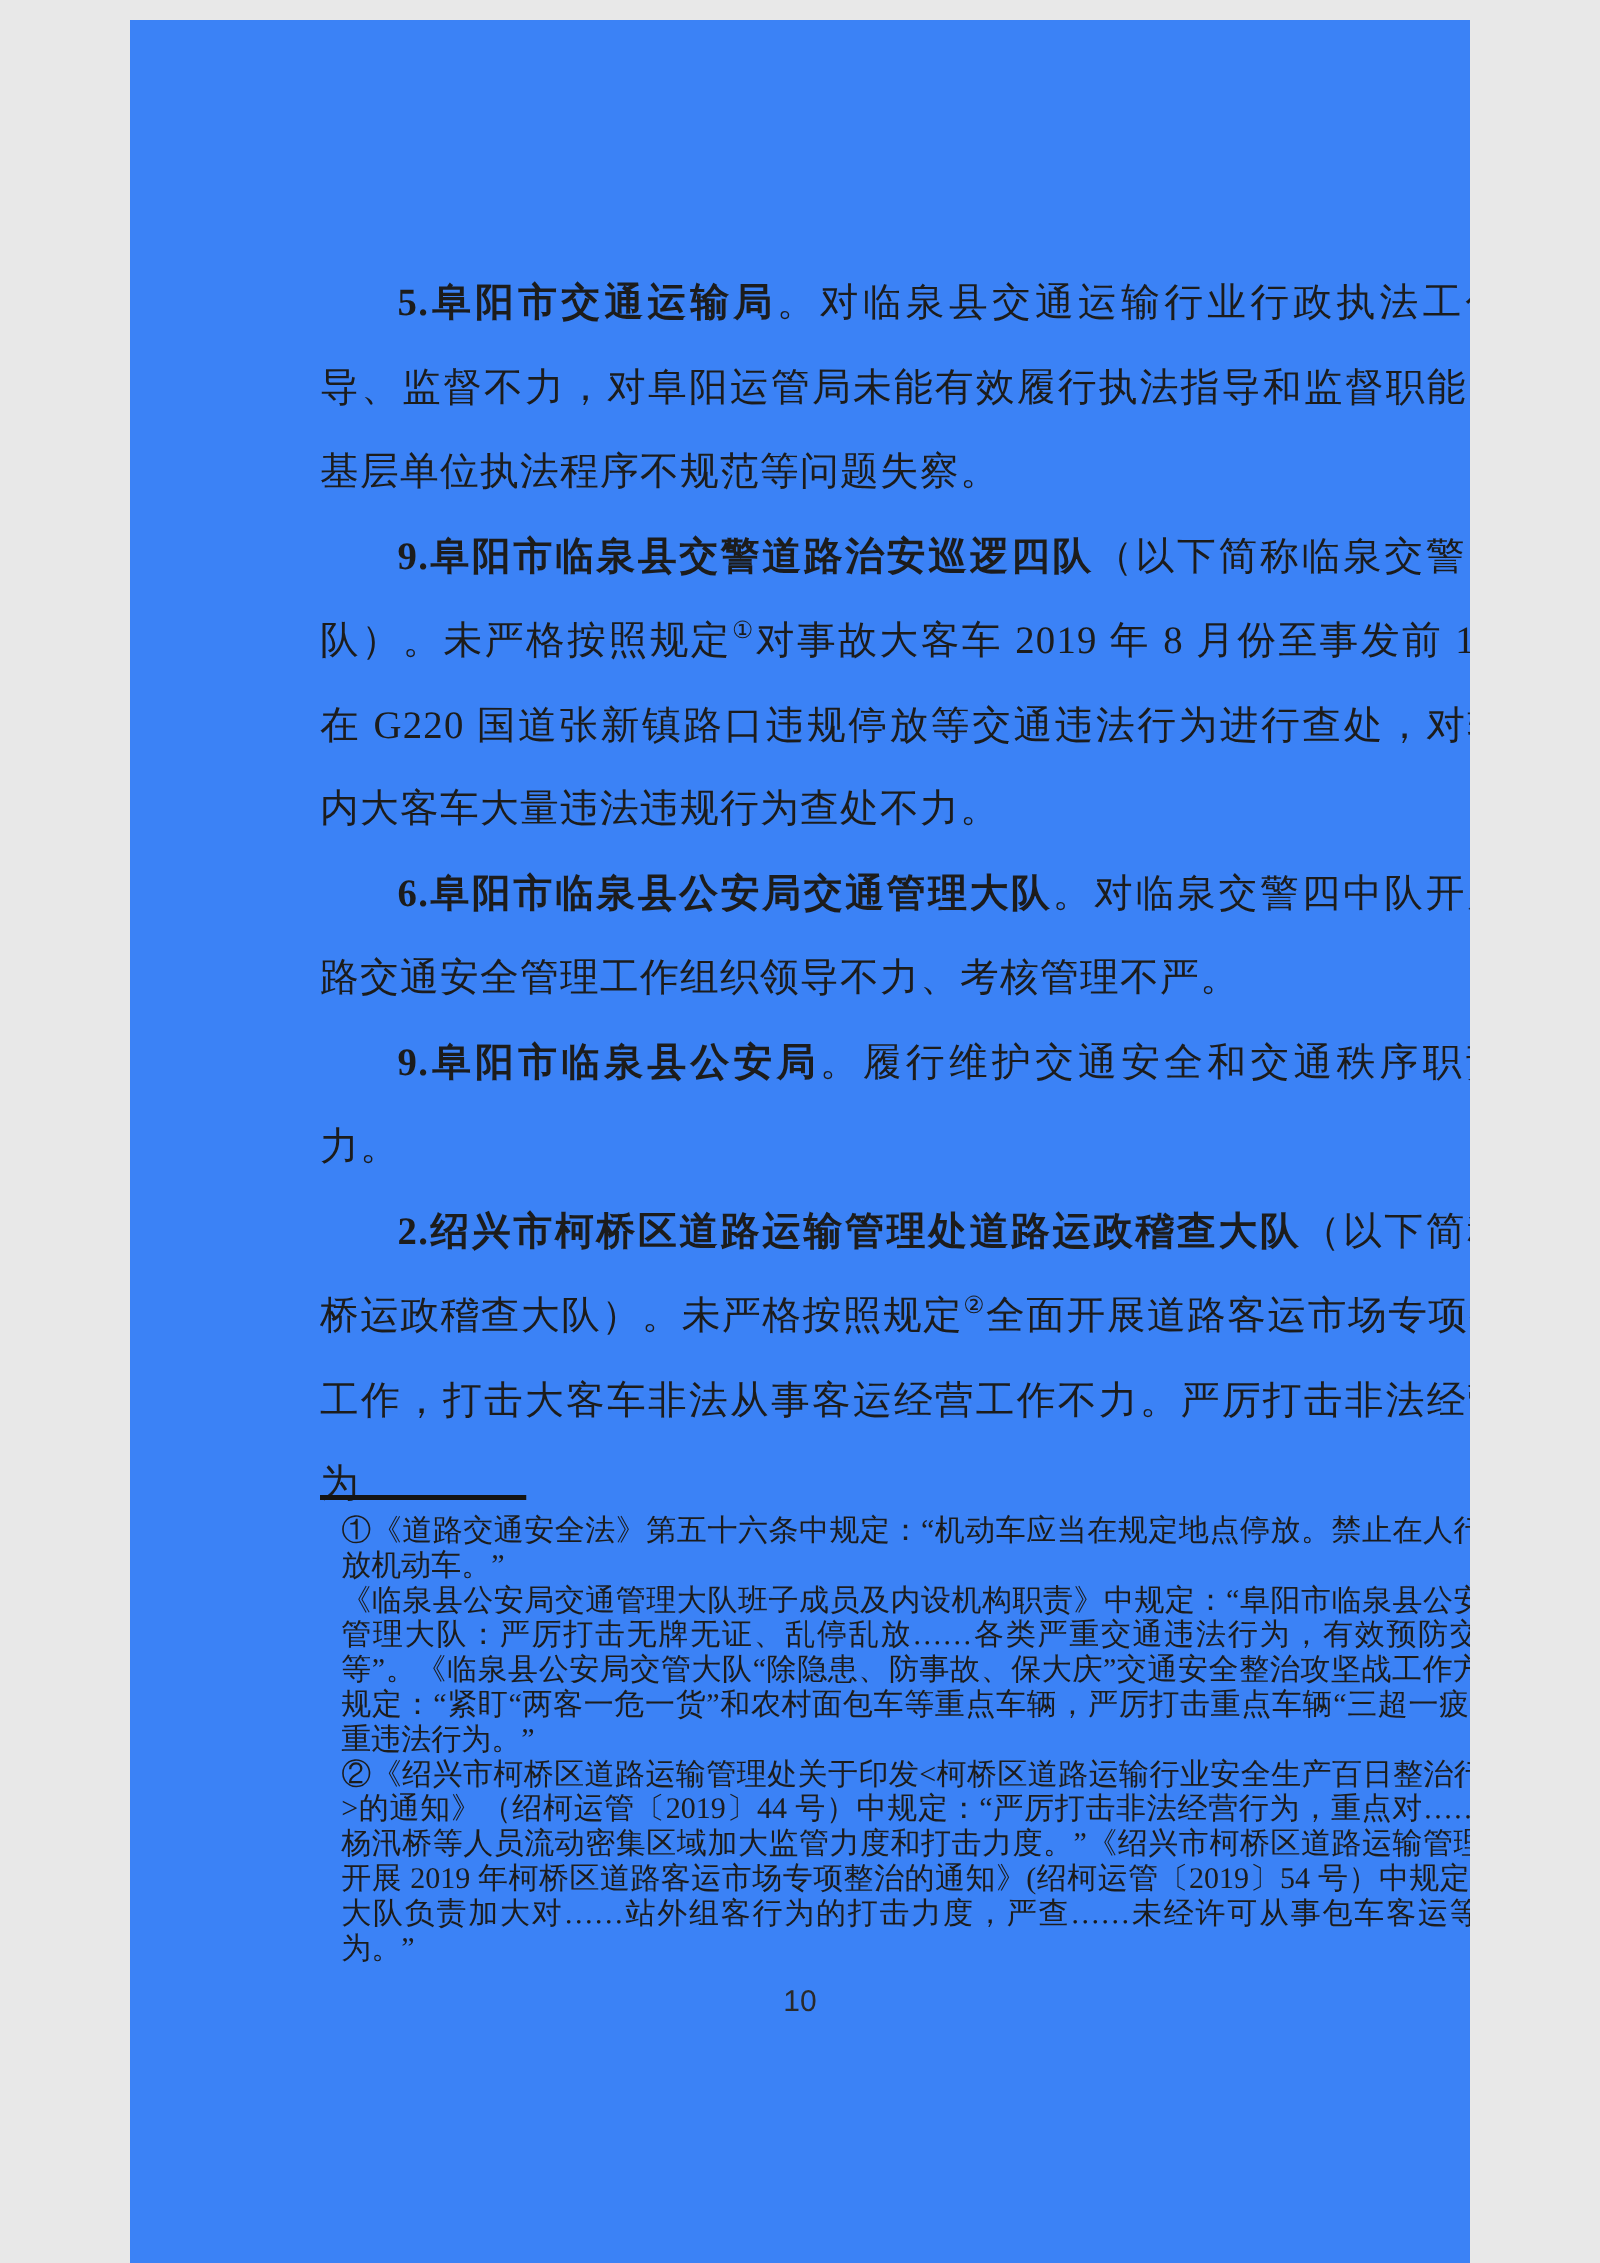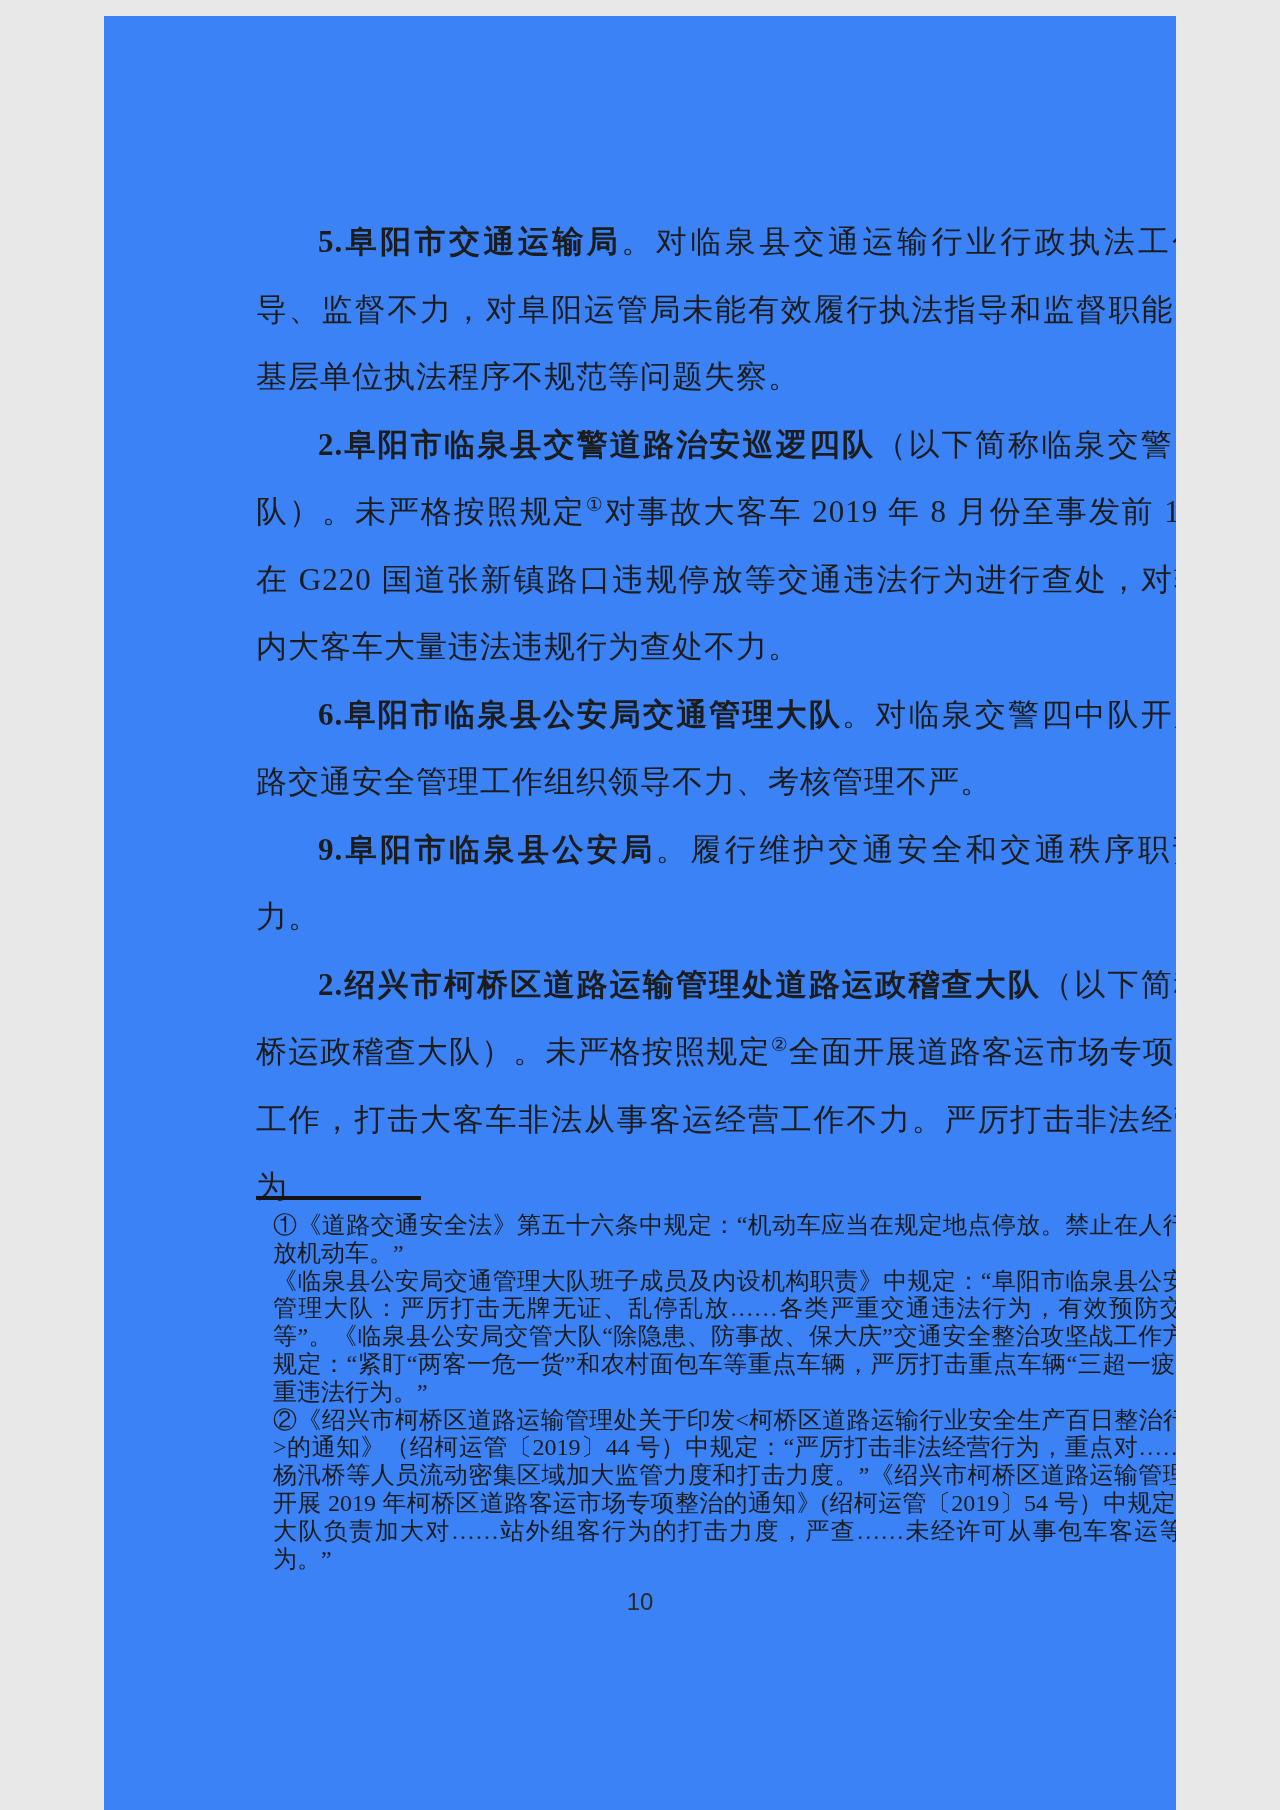--- a/index.html
+++ b/index.html
@@ -73,21 +73,21 @@
   }
 </style>
 </head>
 <body>
 
 <div class="page">
 
   <div class="body-text">
     <p><span class="para-head">5.阜阳市交通运输局</span><span>。对临泉县交通运输行业行政执法工作指导、监督不力，对阜阳运管局未能有效履行执法指导和监督职能以及基层单位执法程序不规范等问题失察。</span></p>
 
-    <p><span class="para-head">2.阜阳市临泉县交警道路治安巡逻四队</span><span>（以下简称临泉交警四中队）。未严格按照规定</span><sup class="fn-ref">①</sup><span>对事故大客车 2019 年 8 月份至事发前 18 次在 G220 国道张新镇路口违规停放等交通违法行为进行查处，对辖区内大客车大量违法违规行为查处不力。</span></p>
+    <p><span class="para-head">9.阜阳市临泉县交警道路治安巡逻四队</span><span>（以下简称临泉交警四中队）。未严格按照规定</span><sup class="fn-ref">①</sup><span>对事故大客车 2019 年 8 月份至事发前 18 次在 G220 国道张新镇路口违规停放等交通违法行为进行查处，对辖区内大客车大量违法违规行为查处不力。</span></p>
 
     <p><span class="para-head">6.阜阳市临泉县公安局交通管理大队</span><span>。对临泉交警四中队开展道路交通安全管理工作组织领导不力、考核管理不严。</span></p>
 
     <p><span class="para-head">9.阜阳市临泉县公安局</span><span>。履行维护交通安全和交通秩序职责不力。</span></p>
 
     <p><span class="para-head">2.绍兴市柯桥区道路运输管理处道路运政稽查大队</span><span>（以下简称柯桥运政稽查大队）。未严格按照规定</span><sup class="fn-ref">②</sup><span>全面开展道路客运市场专项整治工作，打击大客车非法从事客运经营工作不力。严厉打击非法经营行为</span></p>
   </div>
 
   <div class="footnote-sep"></div>
 

